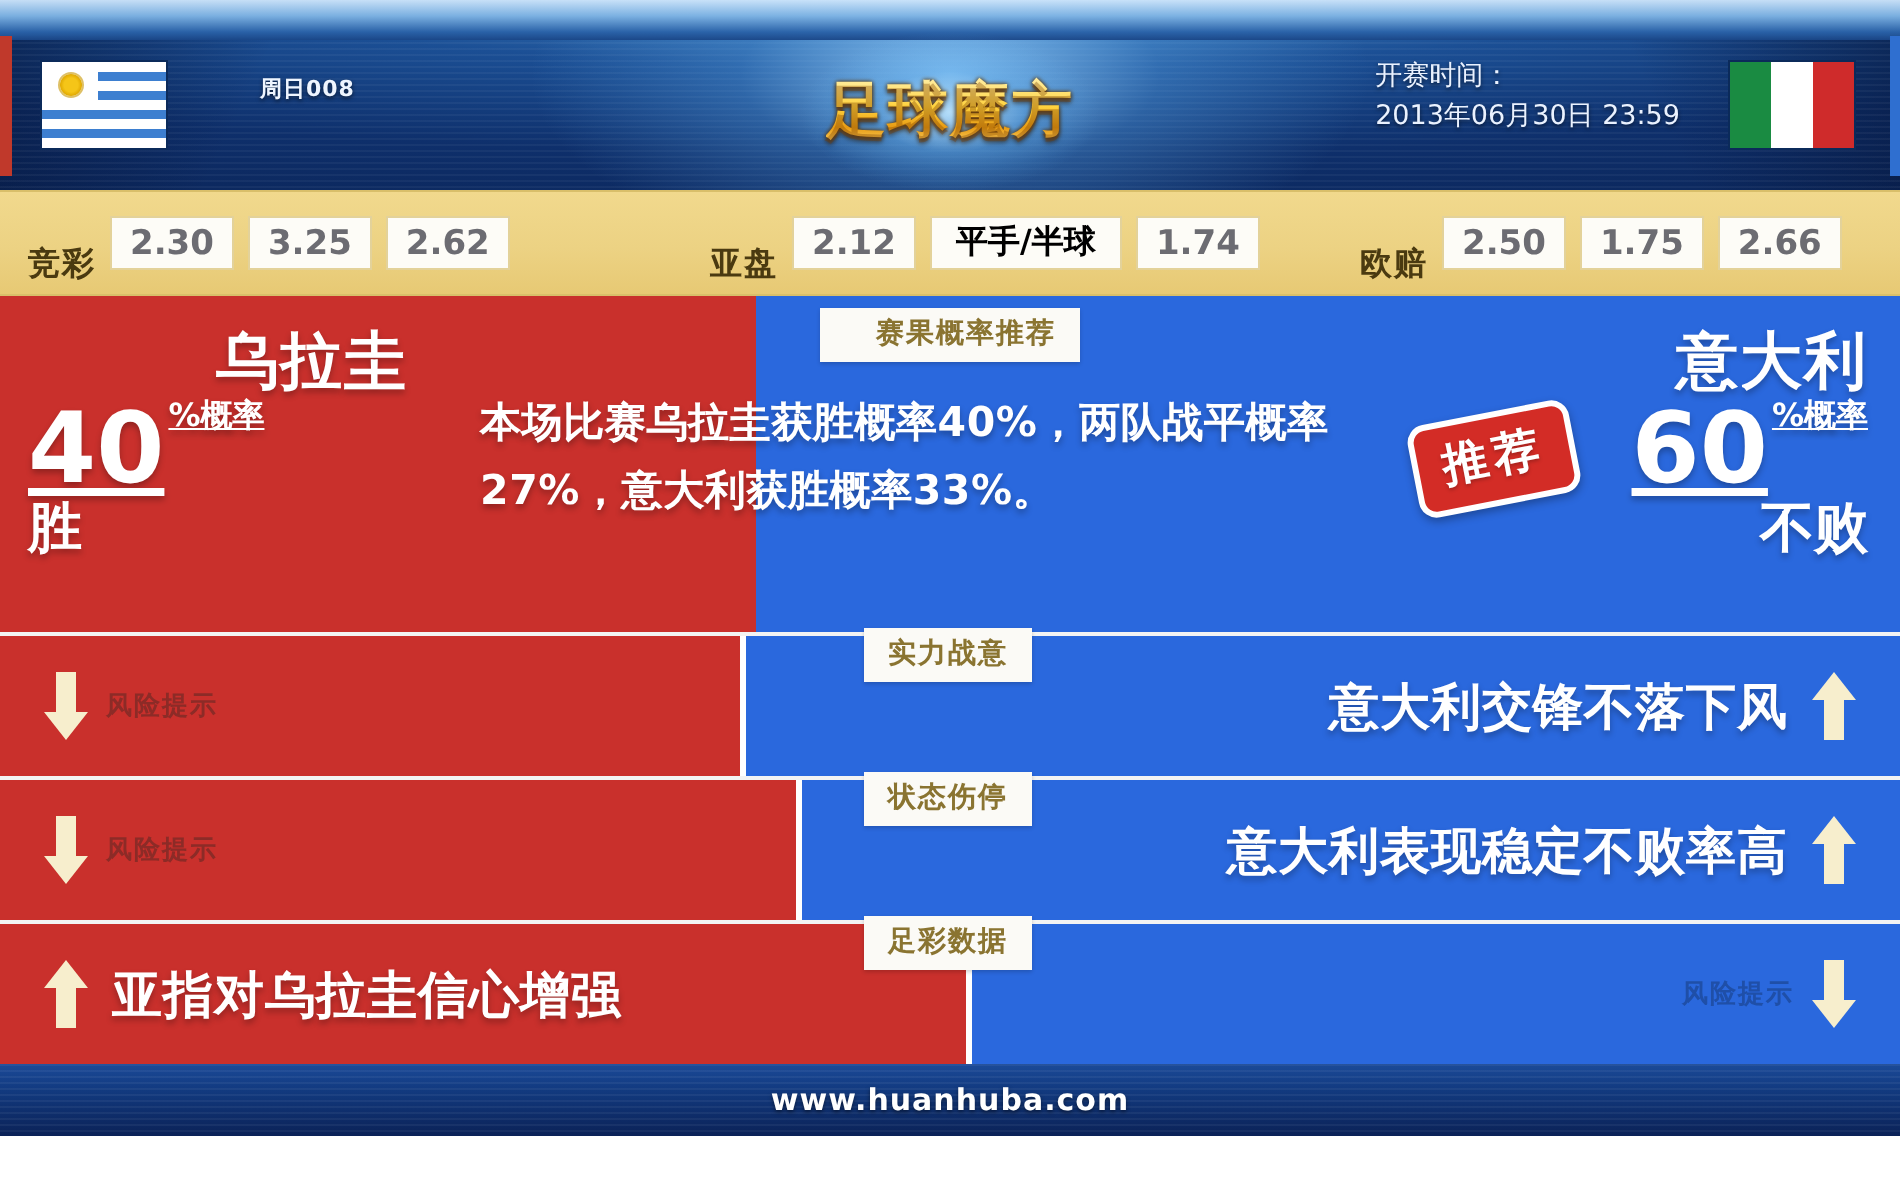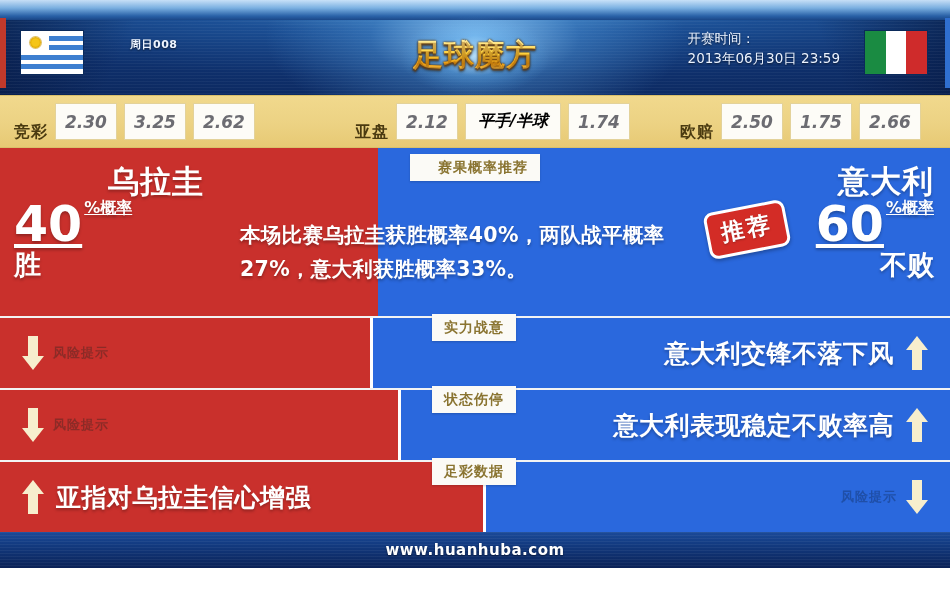--- a/index.html
+++ b/index.html
@@ -87,23 +87,23 @@
     background:linear-gradient(to bottom,#f1d98d 0%,#ecd283 55%,#e7c974 100%);
     border-top:1px solid #d9bf6a;border-bottom:1px solid #d9bf6a;
     display:flex;align-items:center;box-sizing:border-box;
   }
   .odds-group{display:flex;align-items:center;gap:7px;}
   .odds-g1{position:absolute;left:14px;}
   .odds-g2{position:absolute;left:355px;text-align:right;}
   .odds-g3{position:absolute;left:680px;}
   .odds-label{font-size:16px;font-weight:bold;color:#4a3a10;letter-spacing:1px;margin-top:21px;}
   .odds-cell{
-    min-width:55px;height:37px;background:#fdfcf7;border:1px solid #e3d29a;
+    min-width:55px;height:27px;background:#fdfcf7;border:1px solid #e3d29a;
     display:flex;align-items:center;justify-content:center;
-    font-size:17px;font-weight:bold;color:#6c6c72;padding:0 9px;box-sizing:border-box;font-style:italic;
+    font-size:17px;font-weight:bold;color:#6c6c72;padding:0 9px;box-sizing:border-box;
   }
   .odds-cell.wide{min-width:96px;font-size:16px;color:#000000;}
 
   
   .main{position:relative;width:950px;height:168px;background:#2a68dd;overflow:hidden;}
   .main-red{position:absolute;left:0;top:0;width:378px;height:168px;background:#c9302c;}
   .main-left{position:absolute;left:14px;top:14px;width:190px;color:#fff;z-index:4;}
   .team-name{font-size:31px;font-weight:bold;line-height:38px;letter-spacing:1px;
     text-shadow:0 2px 3px rgba(0,0,0,.28);text-align:right;}
   .pct-line{display:flex;line-height:1;text-decoration:underline;}
@@ -112,21 +112,20 @@
     text-shadow:0 2px 3px rgba(0,0,0,.28);}
   .verdict{font-size:27px;font-weight:bold;line-height:32px;text-shadow:0 2px 3px rgba(0,0,0,.28);}
 
   .main-right{position:absolute;right:16px;top:14px;width:200px;color:#fff;text-align:right;z-index:4;}
   .main-right .pct-line{justify-content:flex-end;}
 
   .summary{
     position:absolute;left:240px;top:46px;width:448px;color:#fff;z-index:5;
     font-size:20.5px;font-weight:bold;line-height:34px;letter-spacing:.3px;
     text-shadow:0 2px 3px rgba(0,0,0,.3);
-    margin-top:24px;
   }
 
   .tab{
     position:absolute;z-index:8;background:#fbfaf6;color:#8a7431;
     font-size:14px;font-weight:bold;letter-spacing:1px;
     padding:4px 12px 5px;line-height:18px;white-space:nowrap;
     box-shadow:0 1px 2px rgba(0,0,0,.18);
   }
   .tab-main{left:410px;top:154px;padding-left:28px;}
 

